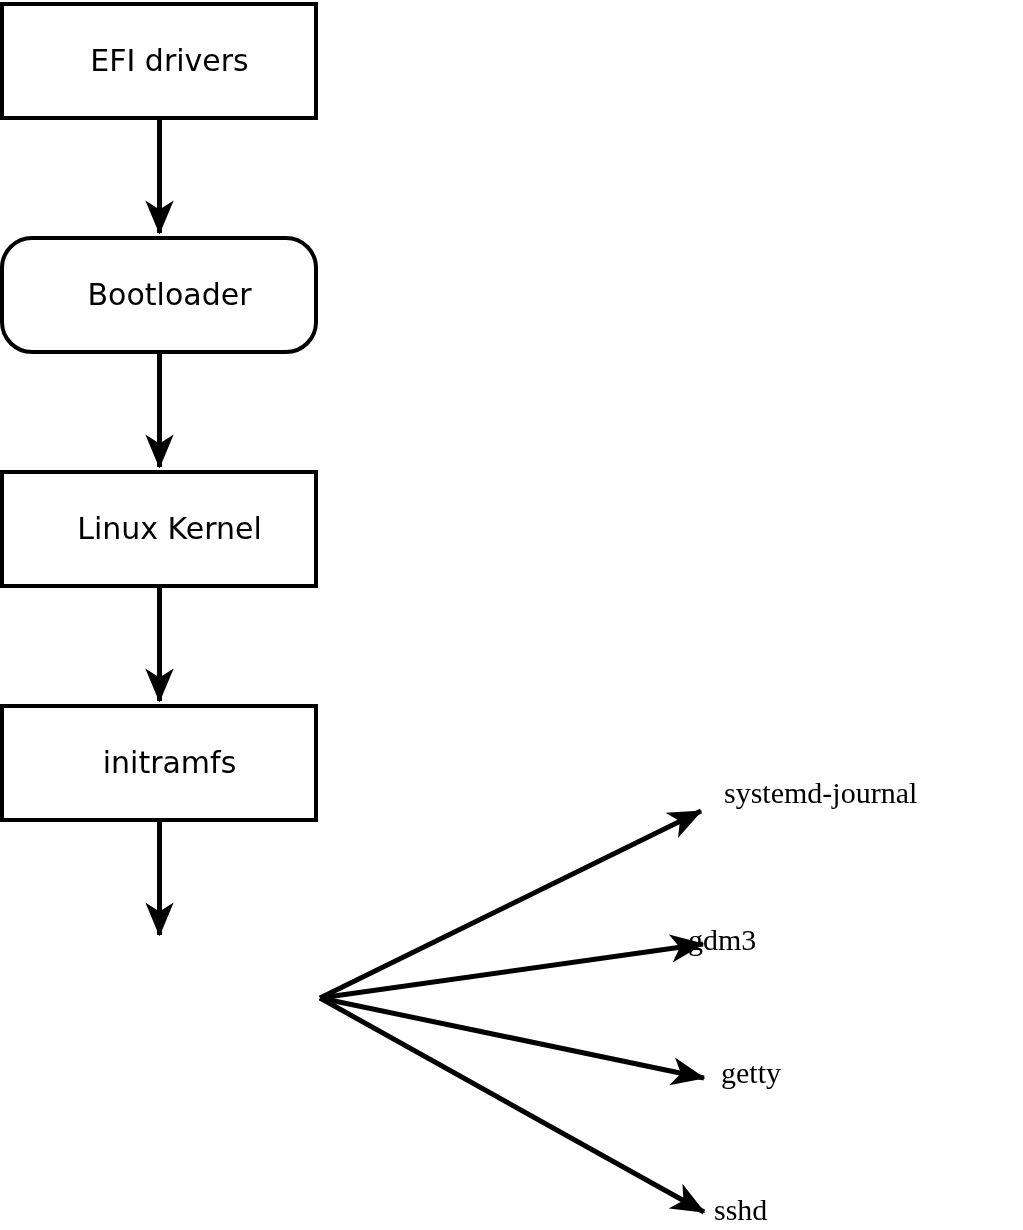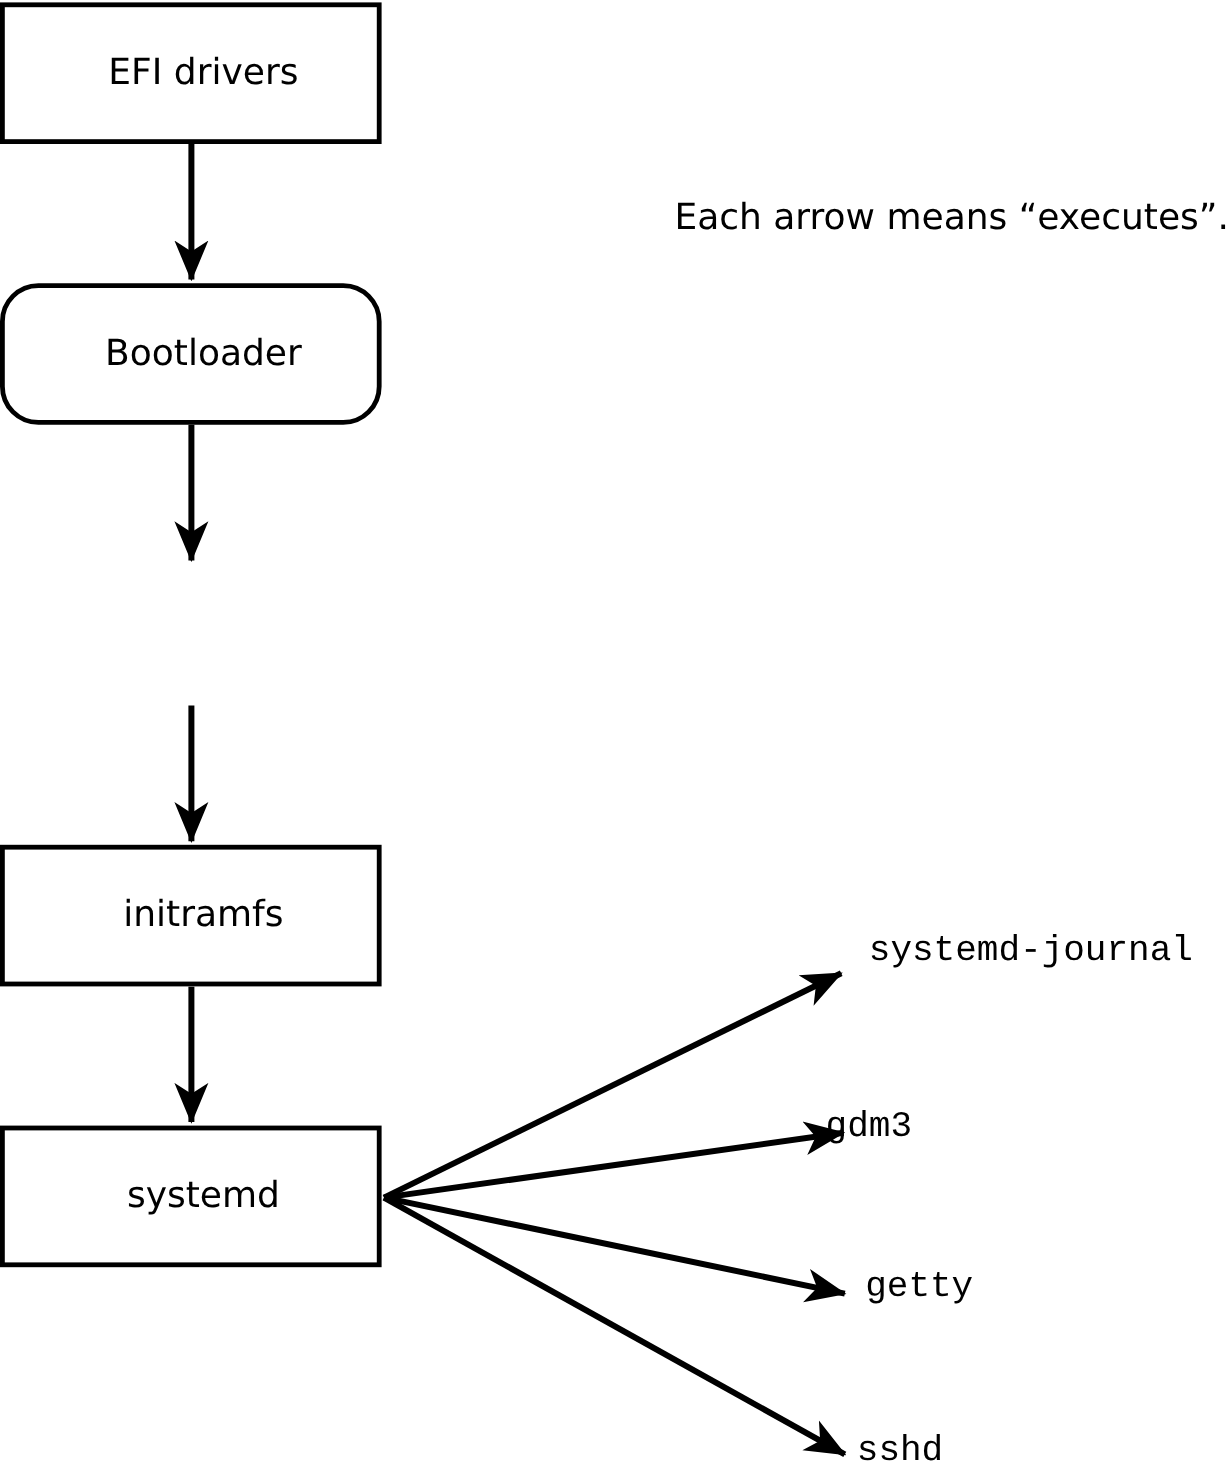--- a/index.html
+++ b/index.html
@@ -39,21 +39,21 @@
     white-space: nowrap;
     padding-left: 21px;
   }
   .node-1 { top: 2px; }
   .node-2 { top: 236px; border-radius: 32px; }
   .node-3 { top: 470px; }
   .node-4 { top: 704px; }
   .node-5 { top: 938px; }
   .proc-label {
     position: absolute;
-    font-family: Liberation Mono, monospace;
+    font-family: Liberation Serif, serif;
     font-size: 30px;
     line-height: 30px;
     white-space: nowrap;
   }
   .proc-1 { left: 724px; top: 778px; }
   .proc-2 { left: 688px; top: 925px; }
   .proc-3 { left: 721px; top: 1058px; }
   .proc-4 { left: 714px; top: 1195px; }
   .annotation {
     position: absolute;
@@ -91,27 +91,26 @@
     <line class="edge" x1="320" y1="998" x2="704" y2="1078" marker-end="url(#arrowhead)"></line>
     <line class="edge" x1="320" y1="998" x2="704" y2="1212" marker-end="url(#arrowhead)"></line>
   </svg>
 
   <div class="node node-1">
     <span>EFI drivers</span>
   </div>
   <div class="node node-2">
     <span>Bootloader</span>
   </div>
+  <div class="node node-3">
+    <span>Linux Kernel</span>
+  </div>
   <div class="node node-4">
     <span>initramfs</span>
-  </div>
-  <div class="node node-5">
-    <span>systemd</span>
   </div>
 
   <div class="proc-label proc-1">systemd-journal</div>
   <div class="proc-label proc-2">gdm3</div>
   <div class="proc-label proc-3">getty</div>
   <div class="proc-label proc-4">sshd</div>
 
-  <div class="annotation">Each arrow means “executes”.</div>
 
 </div>
 
 </body></html>

